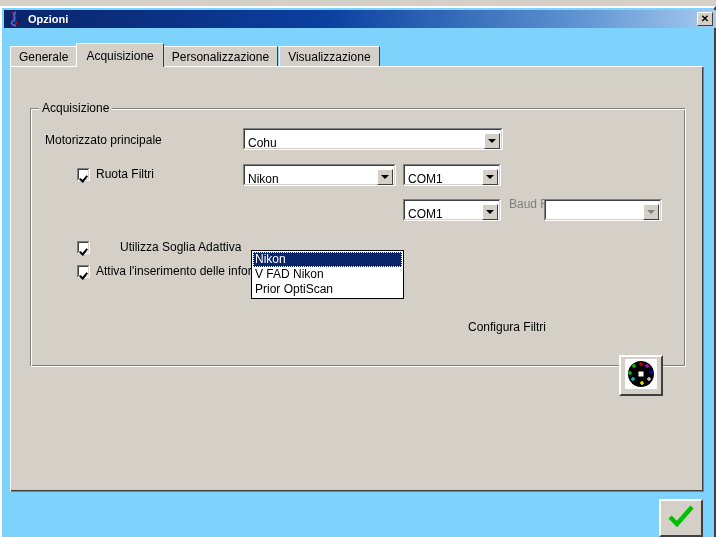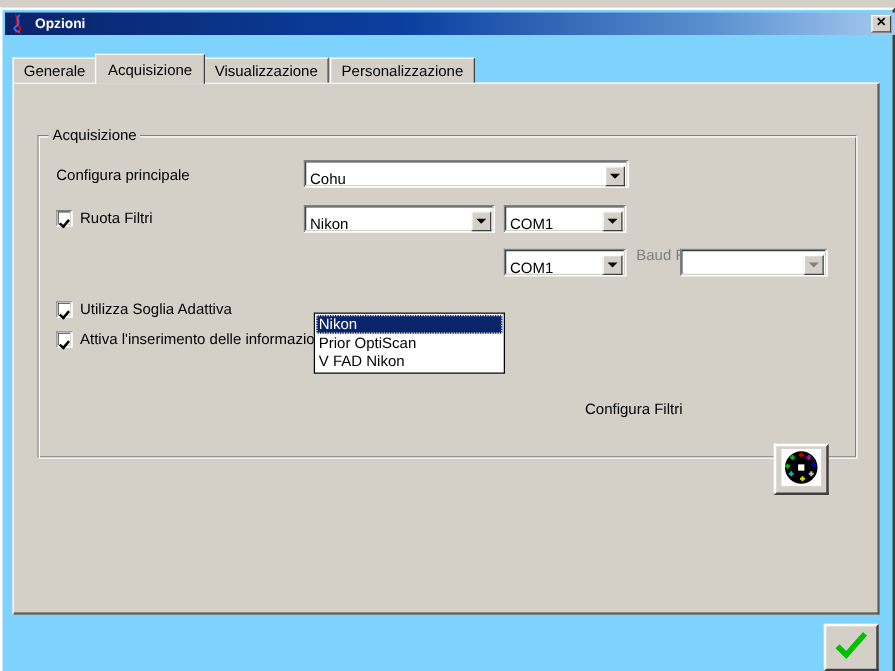--- a/index.html
+++ b/index.html
@@ -166,20 +166,21 @@
     color: #000;
   }
   .label.disabled { color: #808080; }
 
   .checkbox-row {
     position: absolute;
     display: flex;
     align-items: flex-end;
     cursor: default;
     white-space: nowrap;
+    margin-left: 32px;
   }
   .checkbox-box {
     width: 13px; height: 13px;
     background: #ffffff;
     border-left: 1px solid #808080;
     border-top: 1px solid #808080;
     border-right: 1px solid #ffffff;
     border-bottom: 1px solid #ffffff;
     box-shadow: inset -1px -1px 0 #d4d0c8, inset 1px 1px 0 #404040;
     box-sizing: border-box;
@@ -326,35 +327,35 @@
   </div>
 
   <div id="tabstrip">
     <div class="tab">
       <span>Generale</span>
     </div>
     <div class="tab selected">
       <span>Acquisizione</span>
     </div>
     <div class="tab">
+      <span>Personalizzazione</span>
+    </div>
+    <div class="tab">
       <span>Visualizzazione</span>
-    </div>
-    <div class="tab">
-      <span>Personalizzazione</span>
     </div>
   </div>
 
   <div id="tabpage">
     <div id="tabpage-inner"></div>
 
     <div id="groupbox"></div>
     <div id="groupbox-hl"></div>
     <div id="groupbox-title">Acquisizione</div>
 
-    <div class="label" style="left:34px; top:66px;">Configura principale</div>
+    <div class="label" style="left:34px; top:66px;">Motorizzato principale</div>
     <div class="combo" style="left:232px; top:61px; width:260px;">
       <span class="combo-text">Cohu</span>
       <span class="combo-arrow">
           <i></i>
         </span>
     </div>
 
     <div class="checkbox-row" style="left:34px; top:100px;">
       <span class="checkbox-box checked"></span>
       <span class="checkbox-label">Ruota Filtri</span>
@@ -381,21 +382,21 @@
     <div class="label disabled" style="left:498px; top:131px; line-height:13px;">
       <span>Baud Rate</span>
     </div>
     <div class="combo disabled" style="left:533px; top:132px; width:118px;">
       <span class="combo-text"></span>
       <span class="combo-arrow disabled">
           <i></i>
         </span>
     </div>
 
-    <div class="checkbox-row" style="left:34px; top:173px;">
+    <div class="checkbox-row" style="left:34px; top:173px;gap:24px;">
       <span class="checkbox-box checked"></span>
       <span class="checkbox-label">Utilizza Soglia Adattiva</span>
     </div>
 
     <div class="checkbox-row" style="left:34px; top:197px;">
       <span class="checkbox-box checked"></span>
       <span class="checkbox-label">Attiva l'inserimento delle informazioni su singola cellula</span>
     </div>
 
     <div class="label" style="left:457px; top:253px;text-align:right;">Configura Filtri</div>
@@ -438,22 +439,22 @@
                 <line x1="9" y1="5" x2="9" y2="9"></line>
                 <line x1="7" y1="7" x2="11" y2="7"></line>
               </g>
           </g>
         </svg>
       </span>
     </div>
 
     <div id="dropdown">
       <div class="dropdown-item selected">Nikon</div>
+      <div class="dropdown-item">V FAD Nikon</div>
       <div class="dropdown-item">Prior OptiScan</div>
-      <div class="dropdown-item">V FAD Nikon</div>
     </div>
 
   </div>
 
   <div id="ok-button">
     <span>
       <svg width="30" height="26" viewBox="0 0 30 26">
         <path d="M4 13 L11 20 L26 3" stroke="#00c000" stroke-width="4.5" fill="none" stroke-linecap="butt" stroke-linejoin="miter"></path>
       </svg>
     </span>

